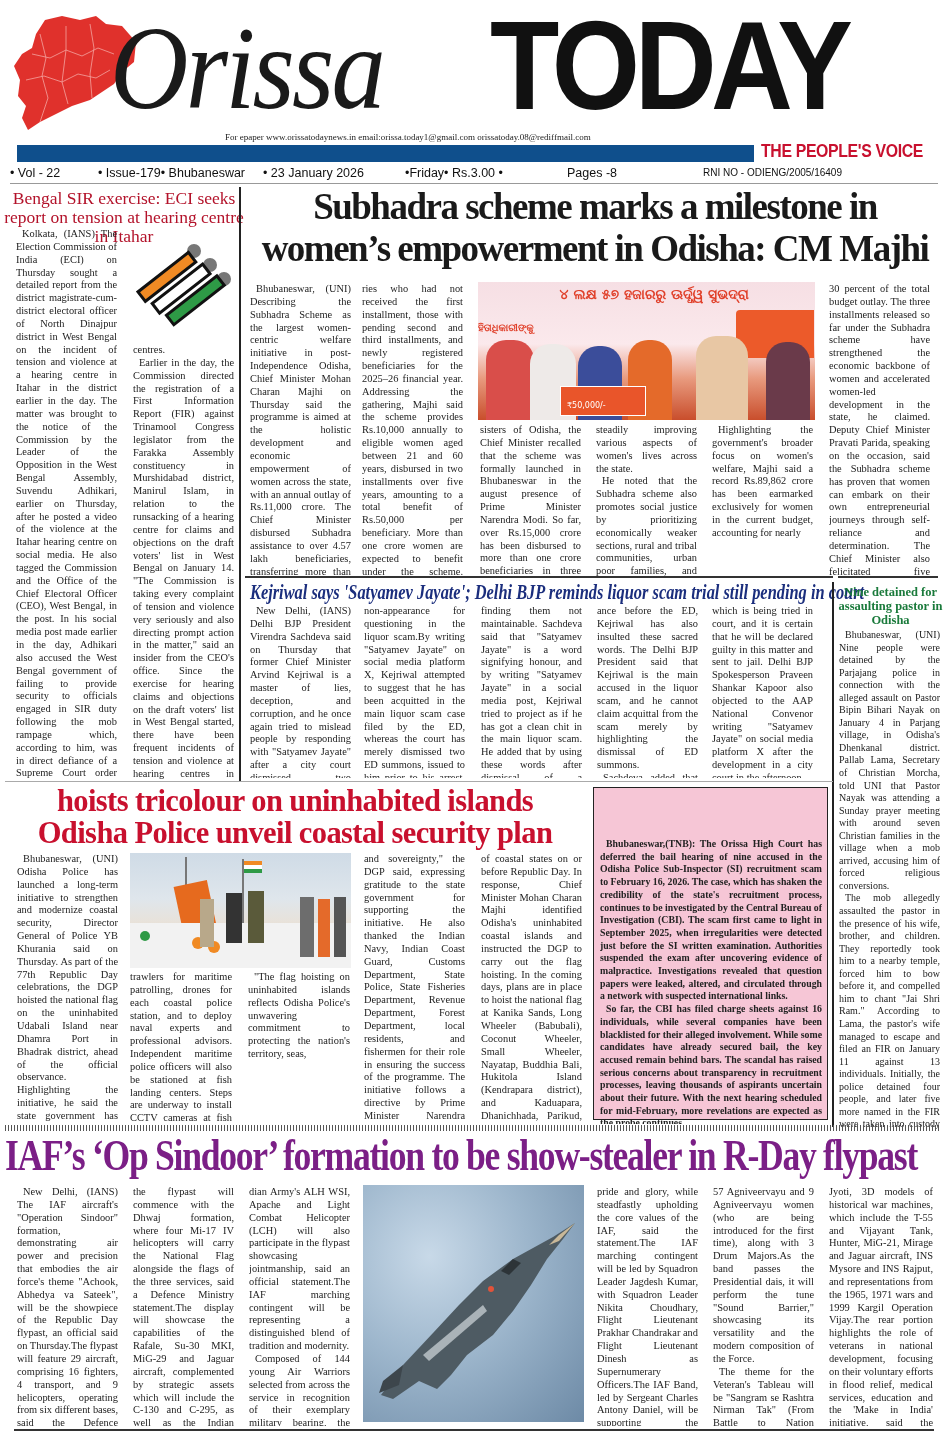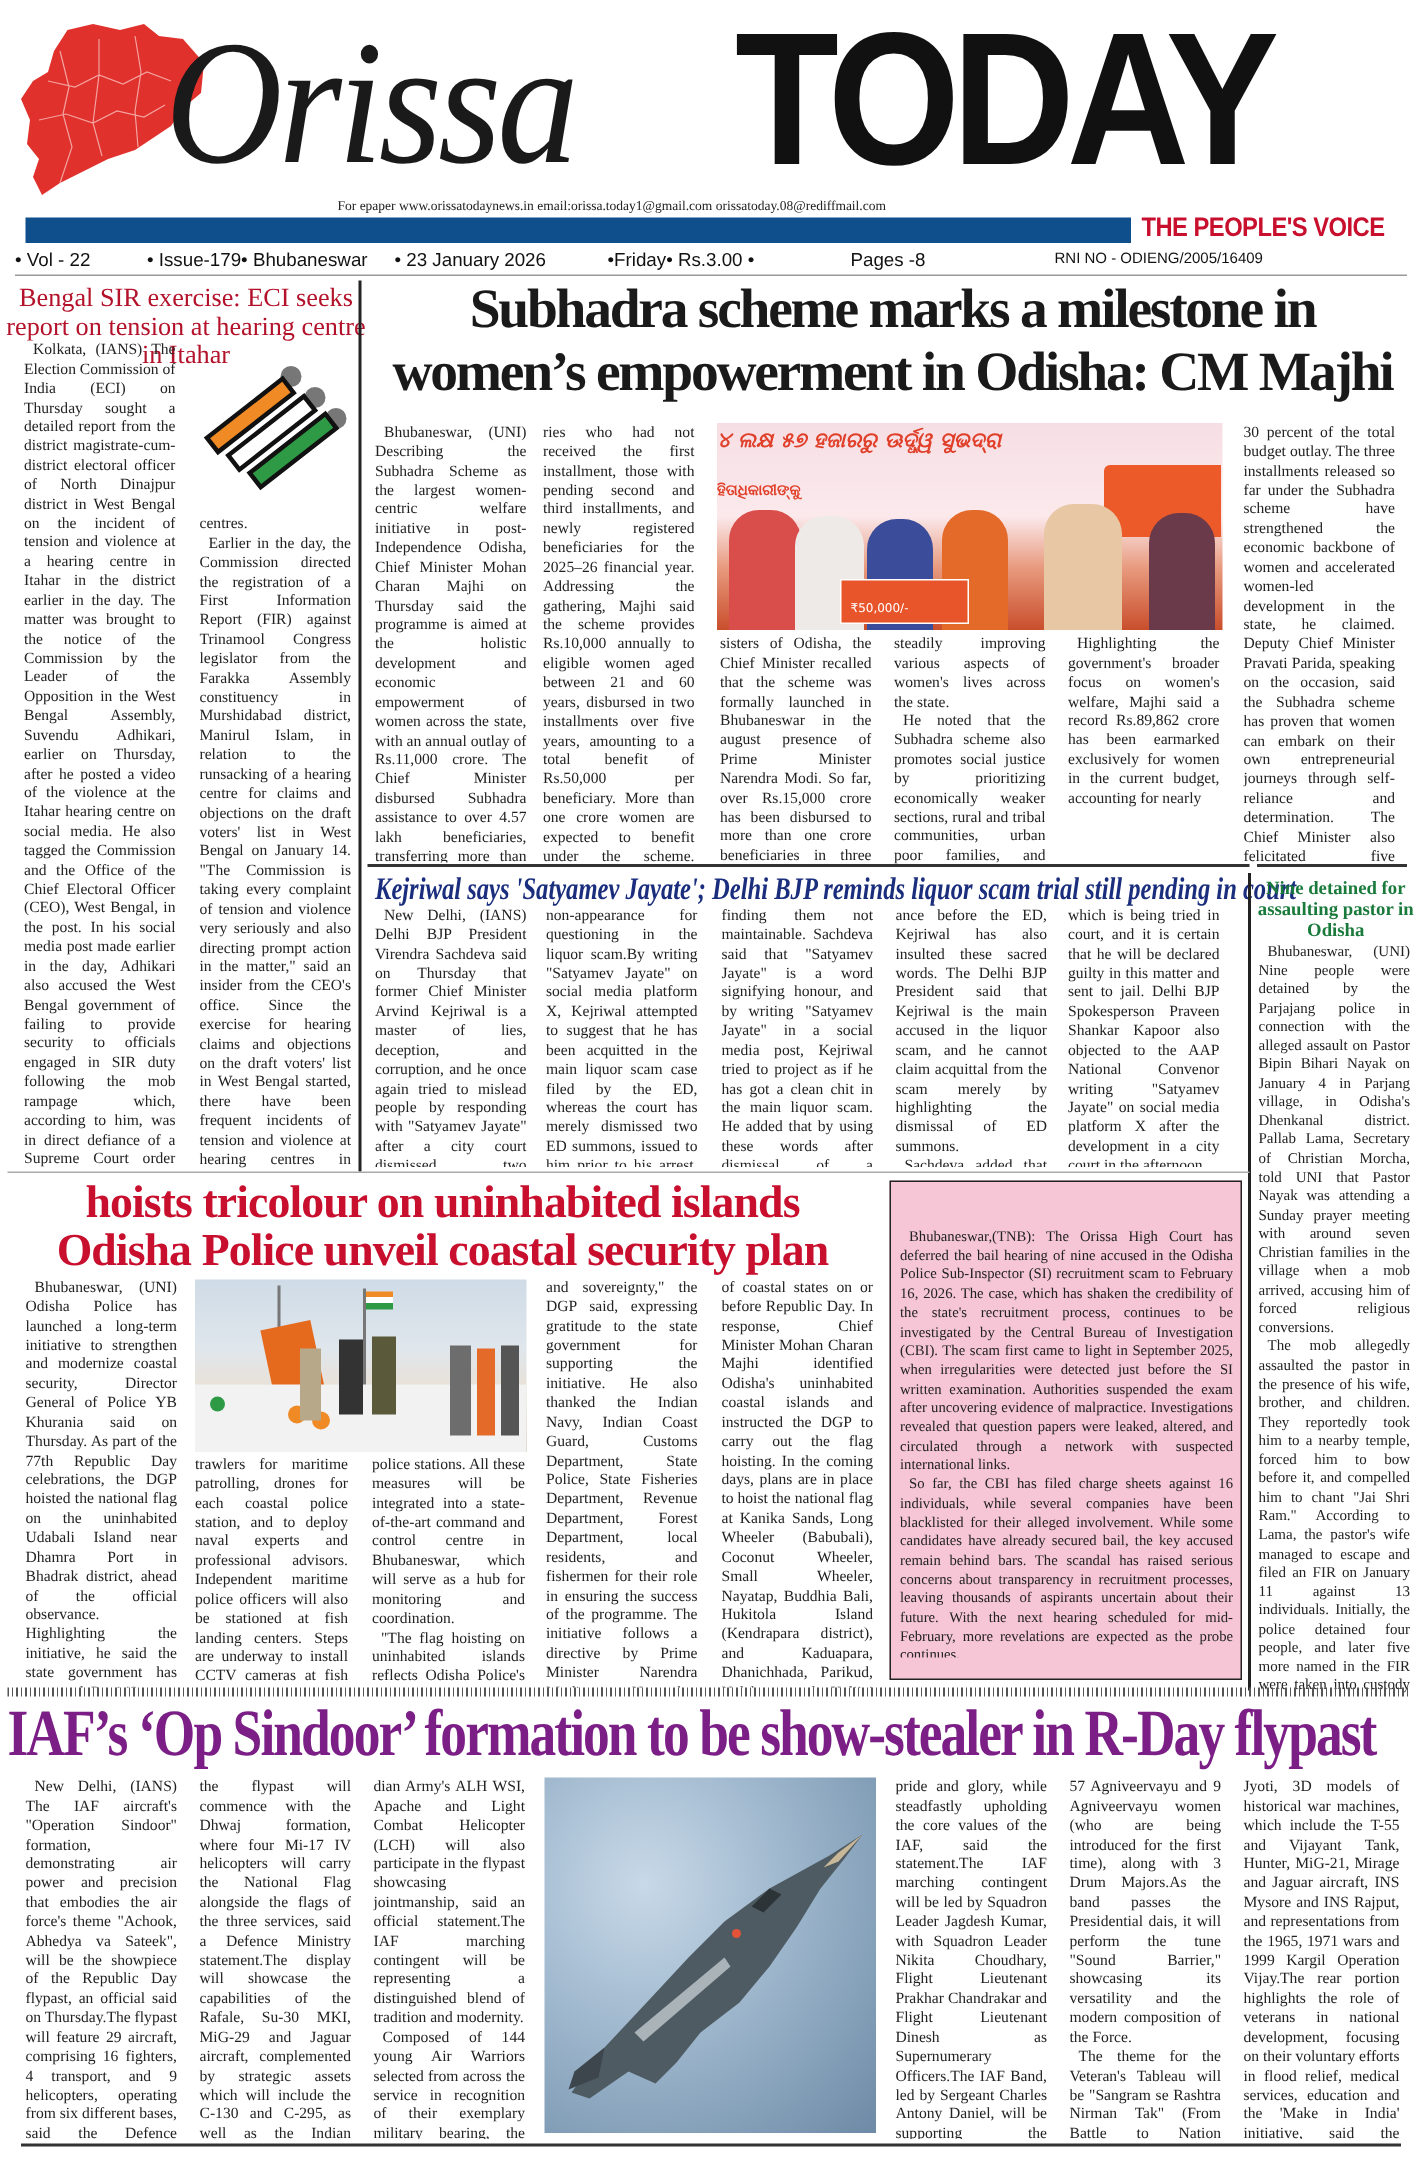--- a/index.html
+++ b/index.html
@@ -40,21 +40,21 @@
 
   
   #pastor-headline { left: 838px; top: 585px; width: 105px; font-weight: bold; font-size: 12.5px; line-height: 14px; color: #1a7a3b; text-align: center; }
 
   
   #police-headline { left: 5px; top: 785px; width: 580px; font-weight: bold; font-size: 30.5px; line-height: 32px; color: #c8102e; text-align: center; letter-spacing: -0.6px; }
 
   
   #si-box { left: 593px; top: 787px; width: 235px; height: 333px; background: #f6c6d6; border: 1.5px solid #222; }
   #si-headline { left: 4px; top: 5px; width: 225px; font-weight: bold; font-size: 15.5px; line-height: 17px; color: #1a1a1a; text-align: center; }
-  #si-body { left: 6px; top: 31px; width: 222px; height: 286px; font-size: 9.8px; line-height: 12.7px; }
+  #si-body { left: 6px; top: 50px; width: 222px; height: 286px; font-size: 9.8px; line-height: 12.7px; font-weight: bold; }
 
   
   #iaf-headline { left: 5px; top: 1130px; width: 935px; font-weight: bold; font-size: 44px; line-height: 52px; color: #7b1f86; letter-spacing: -1.6px; white-space: nowrap; text-align: center; transform: scaleX(0.81); transform-origin: left; }
 
   [data-name$="-icon"] { display: block; }
 </style>
 </head>
 <body>
 
 <header id="masthead" class="abs" data-name="masthead">
@@ -104,21 +104,21 @@
 <article data-name="story-subhadra">
   <h1 id="subhadra-headline" class="abs" data-name="headline-subhadra" style="white-space:normal; transform:none; font-size:37px; line-height:42px; letter-spacing:-1.5px;">Subhadra scheme marks a milestone in women’s empowerment in Odisha: CM Majhi</h1>
   <div class="col" style="left:250px; top:283px; width:101px; height:292px;" data-name="subhadra-column-1">
     <p>Bhubaneswar, (UNI) Describing the Subhadra Scheme as the largest women-centric welfare initiative in post-Independence Odisha, Chief Minister Mohan Charan Majhi on Thursday said the programme is aimed at the holistic development and economic empowerment of women across the state, with an annual outlay of Rs.11,000 crore. The Chief Minister disbursed Subhadra assistance to over 4.57 lakh beneficiaries, transferring more than Rs.315 crore directly into their bank accounts through Direct Benefit Transfer (DBT). The assistance covered beneficia-</p>
   </div>
   <div class="col" style="left:362px; top:283px; width:101px; height:292px;" data-name="subhadra-column-2">
     <p style="text-indent:0">ries who had not received the first installment, those with pending second and third installments, and newly registered beneficiaries for the 2025–26 financial year. Addressing the gathering, Majhi said the scheme provides Rs.10,000 annually to eligible women aged between 21 and 60 years, disbursed in two installments over five years, amounting to a total benefit of Rs.50,000 per beneficiary. More than one crore women are expected to benefit under the scheme. Calling Subhadra a shining example of the government's commitment to the mothers and</p>
   </div>
 
   <div class="photo" style="left:478px; top:282px; width:337px; height:138px; background: linear-gradient(180deg,#f6dfe4 0%,#fbe9ec 45%,#e89a7e 70%,#c94e2c 100%);" data-name="subhadra-event-photo">
-    <div class="abs" style="left:0; top:4px; width:271px; text-align:left; font-family:'DejaVu Sans',sans-serif; font-weight:bold; font-size:14px; line-height:16px; color:#e0402a;font-style:italic;" data-name="photo-banner-text">୪ ଲକ୍ଷ ୫୭ ହଜାରରୁ ଊର୍ଦ୍ଧ୍ୱ ସୁଭଦ୍ରା</div>
+    <div class="abs" style="left:0; top:4px; width:271px; text-align:right; font-family:'DejaVu Sans',sans-serif; font-weight:bold; font-size:14px; line-height:16px; color:#e0402a;" data-name="photo-banner-text">୪ ଲକ୍ଷ ୫୭ ହଜାରରୁ ଊର୍ଦ୍ଧ୍ୱ ସୁଭଦ୍ରା</div>
     <div class="abs" style="left:0; top:40px; width:337px; text-align:left; font-family:'DejaVu Sans',sans-serif; font-weight:bold; font-size:10px; color:#e0402a;" data-name="photo-banner-sub">ହିତାଧିକାରୀଙ୍କୁ</div>
     <div class="abs" style="left:258px; top:28px; width:78px; height:48px; background:#ec5a2a; border-radius:4px 0 0 4px;" data-name="photo-sign"></div>
 
     <div class="abs" style="left:8px; top:58px; width:48px; height:80px; background:#d94e4a; border-radius:20px 20px 0 0;" data-name="photo-figure"></div>
     <div class="abs" style="left:52px; top:62px; width:46px; height:76px; background:#eeeae8; border-radius:20px 20px 0 0;" data-name="photo-figure"></div>
     <div class="abs" style="left:100px; top:64px; width:44px; height:74px; background:#3b4d9a; border-radius:20px 20px 0 0;" data-name="photo-figure"></div>
     <div class="abs" style="left:150px; top:58px; width:44px; height:80px; background:#e46a2a; border-radius:20px 20px 0 0;" data-name="photo-figure"></div>
     <div class="abs" style="left:218px; top:54px; width:52px; height:84px; background:#e8c7a4; border-radius:20px 20px 0 0;" data-name="photo-figure"></div>
     <div class="abs" style="left:288px; top:60px; width:44px; height:78px; background:#6a3a4a; border-radius:20px 20px 0 0;" data-name="photo-figure"></div>
     <div class="abs" style="left:82px; top:104px; width:86px; height:30px; background:#e9552a; border:1px solid #fff; color:#fff; font-family:'DejaVu Sans',sans-serif; font-size:8px; padding-top:14px; padding-left:6px;" data-name="photo-cheque">₹50,000/-</div>
@@ -197,21 +197,20 @@
     <div class="abs" style="left:118px; top:38px; width:16px; height:52px; background:#5a5a3a;" data-name="photo-person"></div>
     <div class="abs" style="left:170px; top:44px; width:14px; height:60px; background:#6d6d6d;" data-name="photo-person"></div>
     <div class="abs" style="left:188px; top:46px; width:12px; height:58px; background:#e46a2a;" data-name="photo-person"></div>
     <div class="abs" style="left:204px; top:44px; width:12px; height:60px; background:#555;" data-name="photo-person"></div>
   </div>
 
   <div class="col" style="left:130px; top:971px; width:102px; height:154px;" data-name="police-column-2">
     <p style="text-indent:0">trawlers for maritime patrolling, drones for each coastal police station, and to deploy naval experts and professional advisors. Independent maritime police officers will also be stationed at fish landing centers. Steps are underway to install CCTV cameras at fish landing sites and establish control centers in coastal</p>
   </div>
   <div class="col" style="left:248px; top:971px; width:102px; height:154px;" data-name="police-column-3">
-    <p style="text-indent:0">police stations. All these measures will be integrated into a state-of-the-art command and control centre in Bhubaneswar, which will serve as a hub for monitoring and coordination.</p>
     <p>"The flag hoisting on uninhabited islands reflects Odisha Police's unwavering commitment to protecting the nation's territory, seas,</p>
   </div>
   <div class="col" style="left:364px; top:853px; width:101px; height:272px;" data-name="police-column-4">
     <p style="text-indent:0">and sovereignty," the DGP said, expressing gratitude to the state government for supporting the initiative. He also thanked the Indian Navy, Indian Coast Guard, Customs Department, State Police, State Fisheries Department, Revenue Department, Forest Department, local residents, and fishermen for their role in ensuring the success of the programme. The initiative follows a directive by Prime Minister Narendra Modi in November 2024, during the All India Directors General of Police Conference in Odisha, to hoist the national flag on uninhabited islands</p>
   </div>
   <div class="col" style="left:481px; top:853px; width:101px; height:272px;" data-name="police-column-5">
     <p style="text-indent:0">of coastal states on or before Republic Day. In response, Chief Minister Mohan Charan Majhi identified Odisha's uninhabited coastal islands and instructed the DGP to carry out the flag hoisting. In the coming days, plans are in place to hoist the national flag at Kanika Sands, Long Wheeler (Babubali), Coconut Wheeler, Small Wheeler, Nayatap, Buddhia Bali, Hukitola Island (Kendrapara district), and Kaduapara, Dhanichhada, Parikud, Nalaban, and Kalijai Islands (Puri district).</p>
   </div>
 </article>
 

